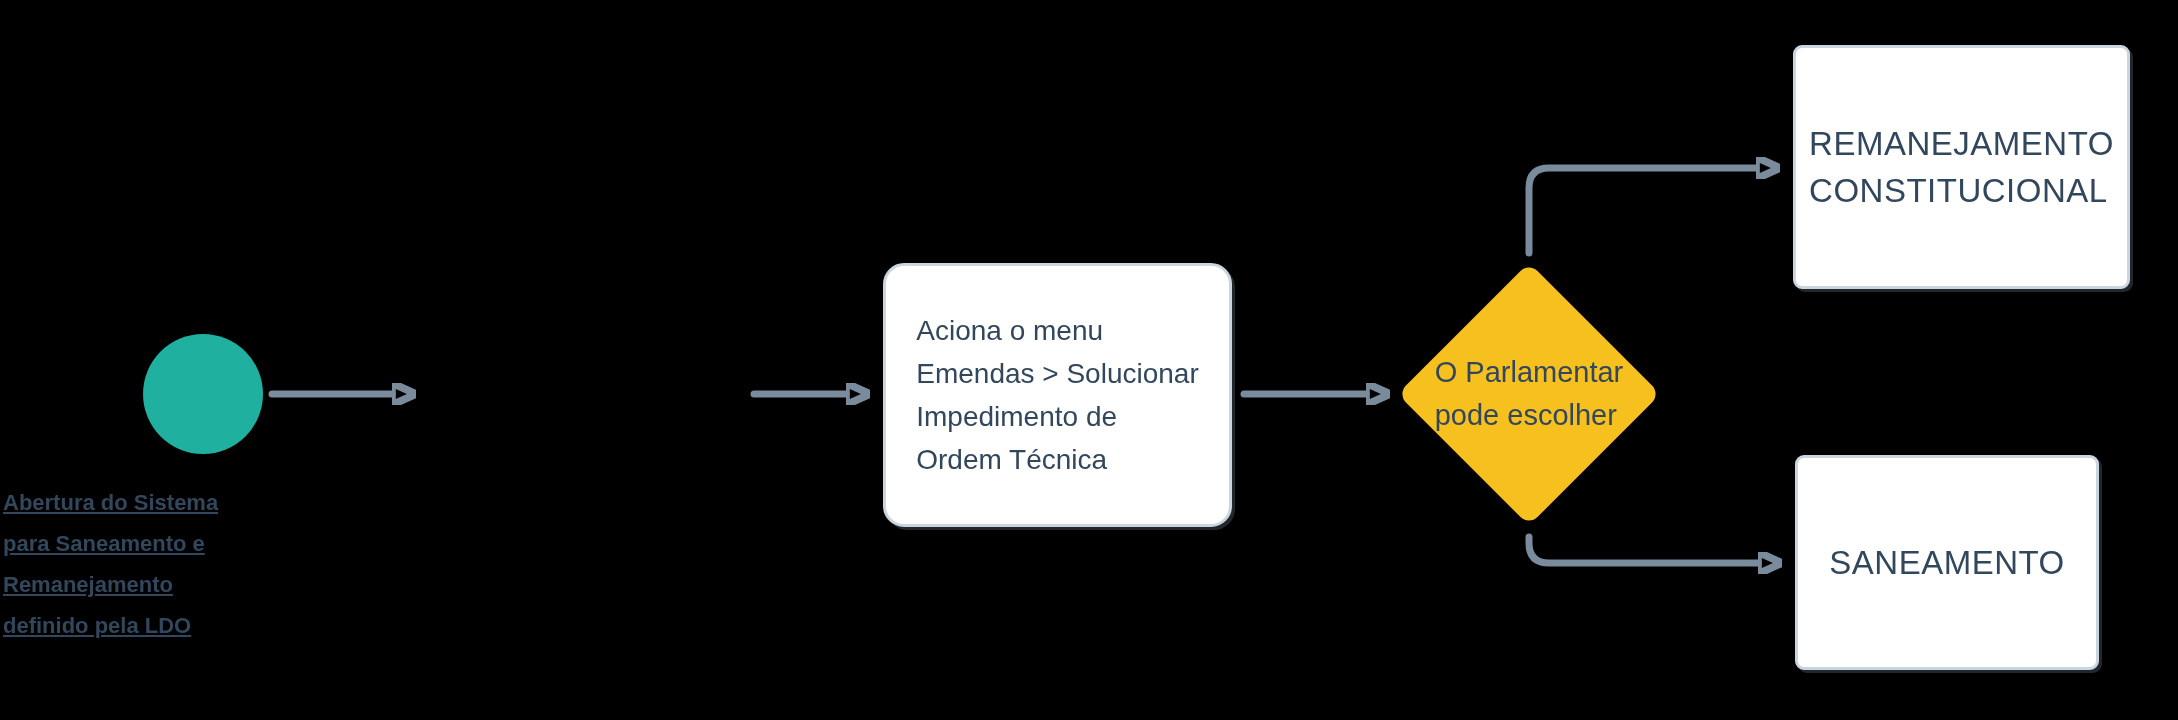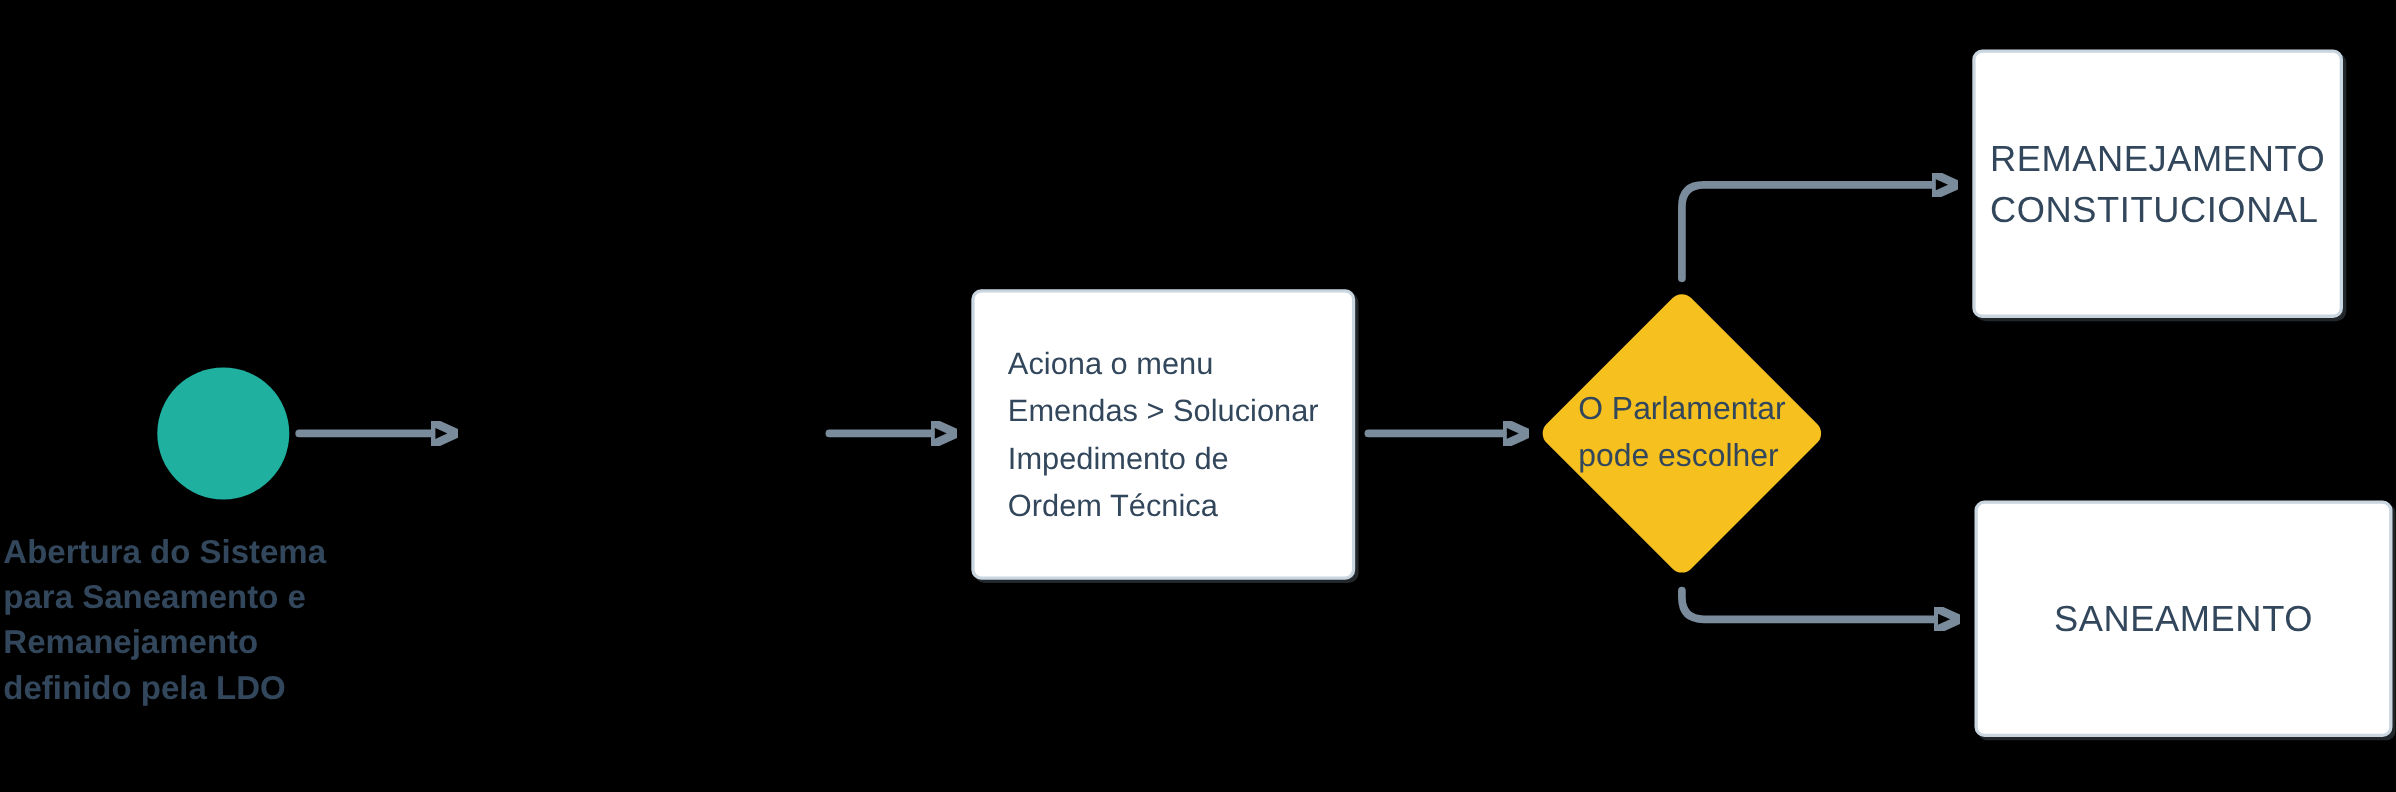--- a/index.html
+++ b/index.html
@@ -25,38 +25,38 @@
     white-space:pre-line;
   }
   
   .start-circle{
     position:absolute;left:143px;top:334px;
     width:120px;height:120px;border-radius:50%;
     background:var(--teal);
   }
   .start-label{
     position:absolute;left:3px;top:482px;width:400px;
-    font-size:30px;font-weight:700;line-height:41px;
+    font-size:22px;font-weight:700;line-height:41px;text-decoration:underline;
   }
   
   .box{
     position:absolute;
     background:var(--box-bg);
     border:3px solid var(--box-border);
     border-radius:9px;
     box-sizing:border-box;
     display:flex;align-items:center;justify-content:center;
     box-shadow:3px 3px 0 rgba(122,139,156,0.28);
   }
   .box-login{left:425px;top:299px;width:313px;height:193px;}
   .box-login .node-text{font-size:33px;line-height:48px;}
-  .box-menu{left:883px;top:263px;width:349px;height:264px;}
+  .box-menu{left:883px;top:263px;width:349px;height:264px;border-radius:21px;}
   .box-menu .node-text{font-size:28px;line-height:43px;}
   .box-outcome-top{left:1793px;top:45px;width:337px;height:244px;}
-  .box-outcome-bottom{left:1795px;top:455px;width:380px;height:215px;}
+  .box-outcome-bottom{left:1795px;top:455px;width:304px;height:215px;}
   .box-outcome-top .node-text,.box-outcome-bottom .node-text{
     font-size:33px;line-height:47px;letter-spacing:0.5px;
   }
   
   .decision-wrap{
     position:absolute;left:1436px;top:301px;width:186px;height:186px;text-decoration:underline;
   }
   .decision-shape{
     position:absolute;inset:0;
     background:var(--yellow);

